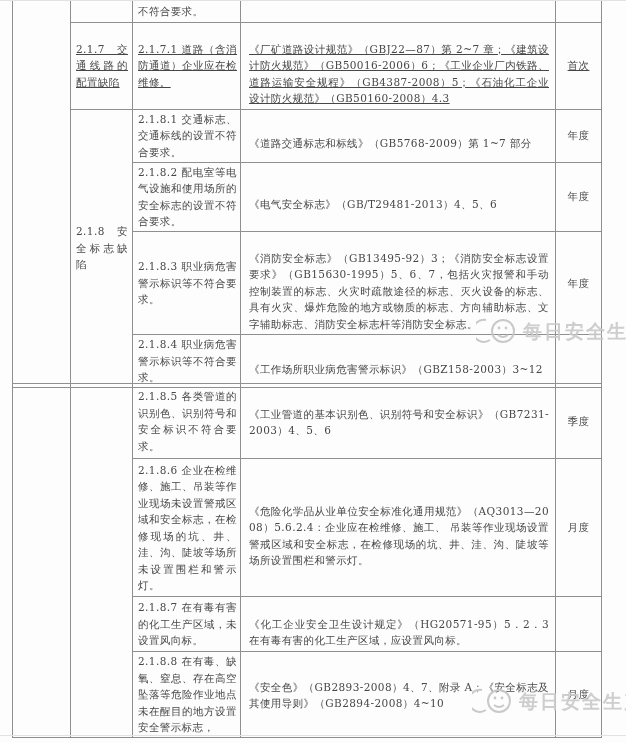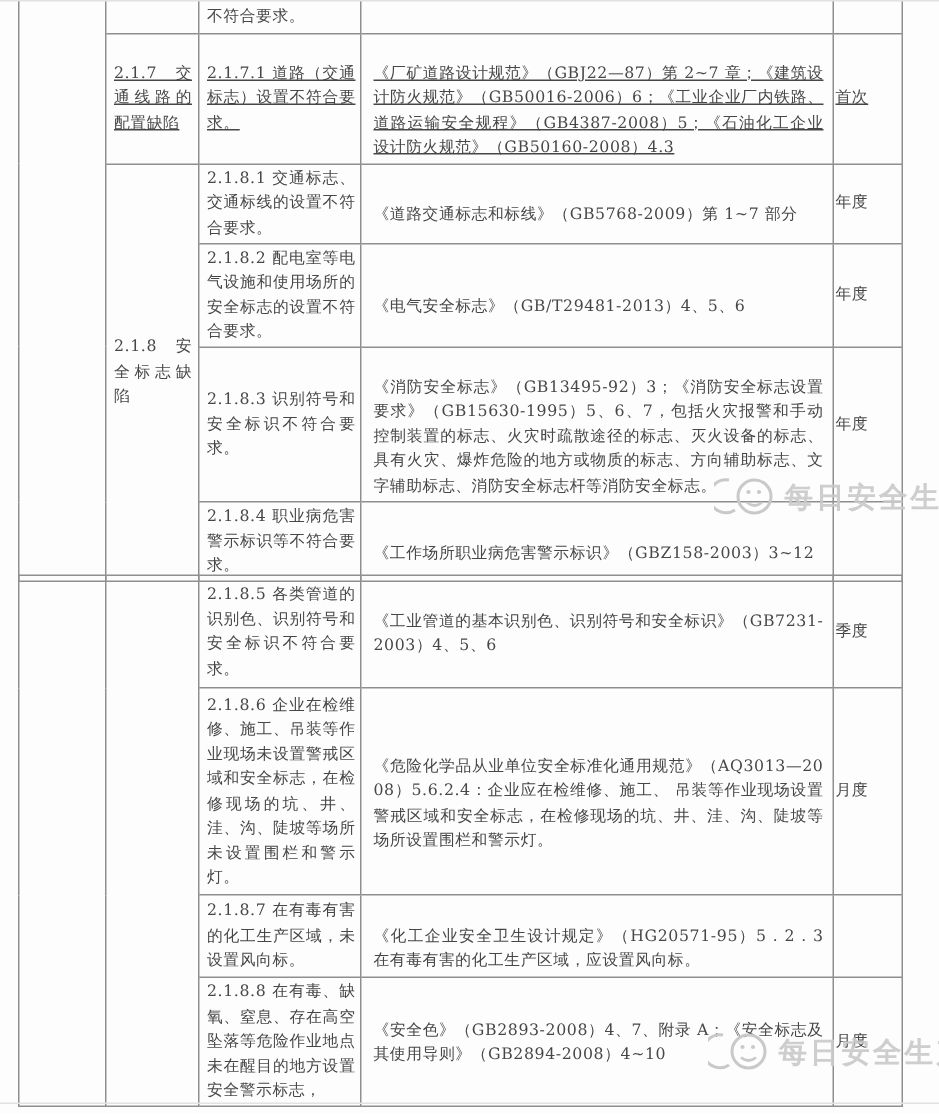--- a/index.html
+++ b/index.html
@@ -17,21 +17,21 @@
     border:1px solid #8f8f8f;
     font-size:10.5px; line-height:16.5px; letter-spacing:0.4px;
     vertical-align:middle; overflow:hidden;
     word-break:break-all;
   }
   .tbl-top tr:first-child > td { border-top:none; }
   .colA { width:55px; }
   .colB { width:52px; padding:1px 4px 1px 5px; text-align:justify; }
   .colC { width:99px; padding:1px 3px 1px 5px; text-align:justify; }
   .colD { width:300px; padding:18px 6px 2px 8px; text-align:justify; }
-  .colE { width:43px; }
+  .colE { width:43px; text-align:center; }
   .vtop { vertical-align:top; }
   .padtop { padding-top:4px; }
   tr.h22 { height:22px; } tr.h73 { height:73px;text-decoration:underline; } tr.h53 { height:53px; }
   tr.h65 { height:65px; } tr.h93 { height:93px; } tr.h52 { height:52px; }
   tr.h75 { height:75px; } tr.h138 { height:138px; } tr.h55 { height:55px; }
   tr.h83 { height:83px; }
   .sep { position:absolute; left:0; width:626px; height:1px; background:#e2e2e2; }
   .watermark {
     position:absolute; display:flex; align-items:center; gap:3px;
     color:#c9c9c9; z-index:5; pointer-events:none; white-space:nowrap;
@@ -52,37 +52,37 @@
       <tbody>
           <tr class="h22">
         <td class="colA" rowspan="6"></td>
         <td class="colB vtop"></td>
         <td class="colC vtop">不符合要求。</td>
         <td class="colD vtop"></td>
         <td class="colE"></td>
       </tr>
       <tr class="h73">
         <td class="colB">2.1.7 交通线路的配置缺陷</td>
-        <td class="colC vtop">2.1.7.1 道路（交通标志）设置不符合要求。</td>
+        <td class="colC vtop">2.1.7.1 道路（含消防通道）企业应在检维修。</td>
         <td class="colD">《厂矿道路设计规范》（GBJ22—87）第 2~7 章；《建筑设计防火规范》（GB50016-2006）6；《工业企业厂内铁路、道路运输安全规程》（GB4387-2008）5；《石油化工企业设计防火规范》（GB50160-2008）4.3</td>
         <td class="colE">首次</td>
       </tr>
       <tr class="h53">
         <td class="colB" rowspan="4">2.1.8 安全标志缺陷</td>
         <td class="colC vtop">2.1.8.1 交通标志、交通标线的设置不符合要求。</td>
         <td class="colD">《道路交通标志和标线》（GB5768-2009）第 1~7 部分</td>
         <td class="colE">年度</td>
       </tr>
       <tr class="h65">
         <td class="colC vtop">2.1.8.2 配电室等电气设施和使用场所的安全标志的设置不符合要求。</td>
         <td class="colD">《电气安全标志》（GB/T29481-2013）4、5、6</td>
         <td class="colE">年度</td>
       </tr>
       <tr class="h93">
-        <td class="colC">2.1.8.3 识别符号和安全标识不符合要求。</td>
+        <td class="colC">2.1.8.3 职业病危害警示标识等不符合要求。</td>
         <td class="colD">《消防安全标志》（GB13495-92）3；《消防安全标志设置要求》（GB15630-1995）5、6、7，包括火灾报警和手动控制装置的标志、火灾时疏散途径的标志、灭火设备的标志、具有火灾、爆炸危险的地方或物质的标志、方向辅助标志、文字辅助标志、消防安全标志杆等消防安全标志。</td>
         <td class="colE">年度</td>
       </tr>
       <tr class="h52">
         <td class="colC vtop">2.1.8.4 职业病危害警示标识等不符合要求。</td>
         <td class="colD">《工作场所职业病危害警示标识》（GBZ158-2003）3~12</td>
         <td class="colE"></td>
       </tr>
     </tbody>
       </table>

